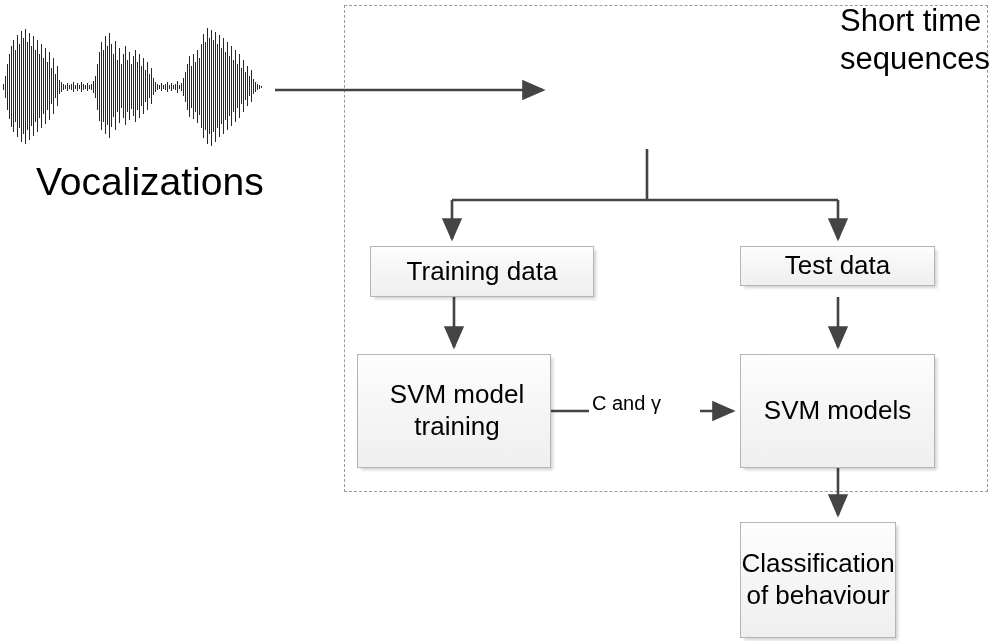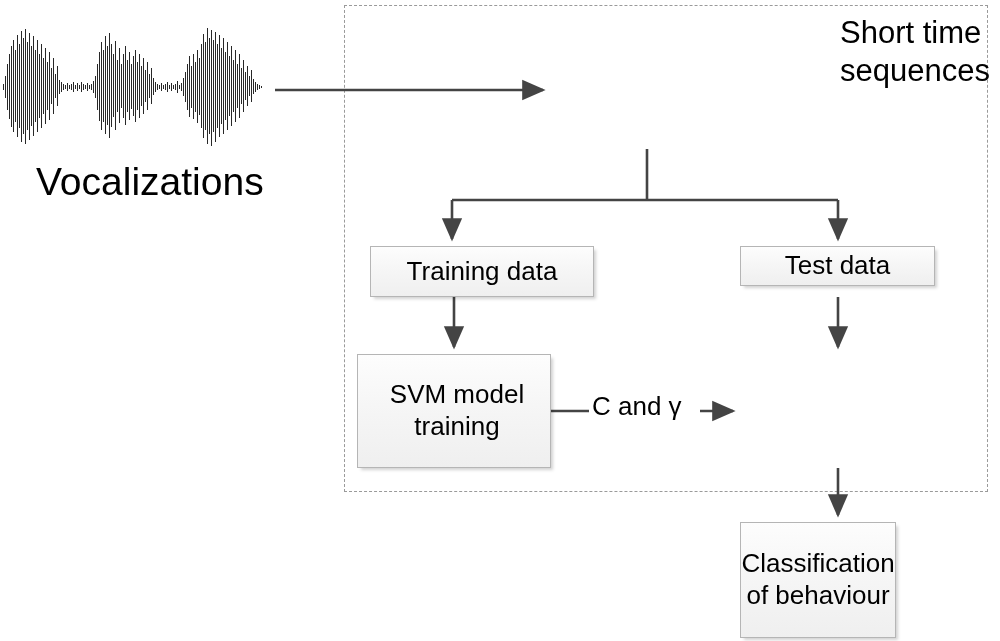--- a/index.html
+++ b/index.html
@@ -82,26 +82,25 @@
     top: 160px;
     font-size: 39px;
     line-height: 1.15;
   }
   #label-shorttime {
     left: 840px;
     top: 2px;
     font-size: 31px;
     line-height: 1.22;
     text-align: left;
-    margin-top: 12px;
   }
   #label-cgamma {
     left: 589px;
     top: 393px;
-    font-size: 26px;
+    font-size: 20px;
     line-height: 1;
     background: #ffffff;
     padding: 0 3px;
   }
 </style>
 </head>
 <body>
 
 <div id="canvas">
 
@@ -269,20 +268,21 @@
   </svg>
 
 
   <div class="node" id="node-training">Training data</div>
 
   <div class="node" id="node-test">Test data</div>
 
   <div class="node" id="node-svmtrain">SVM model
 training</div>
 
+  <div class="node" id="node-svmmodels">SVM models</div>
 
   <div class="node" id="node-classify">Classification
 of behaviour</div>
 
   <div class="free-label" id="label-vocalizations">Vocalizations</div>
 
   <div class="free-label" id="label-shorttime">Short time
 sequences</div>
 
   <div class="free-label" id="label-cgamma">C and γ</div>

